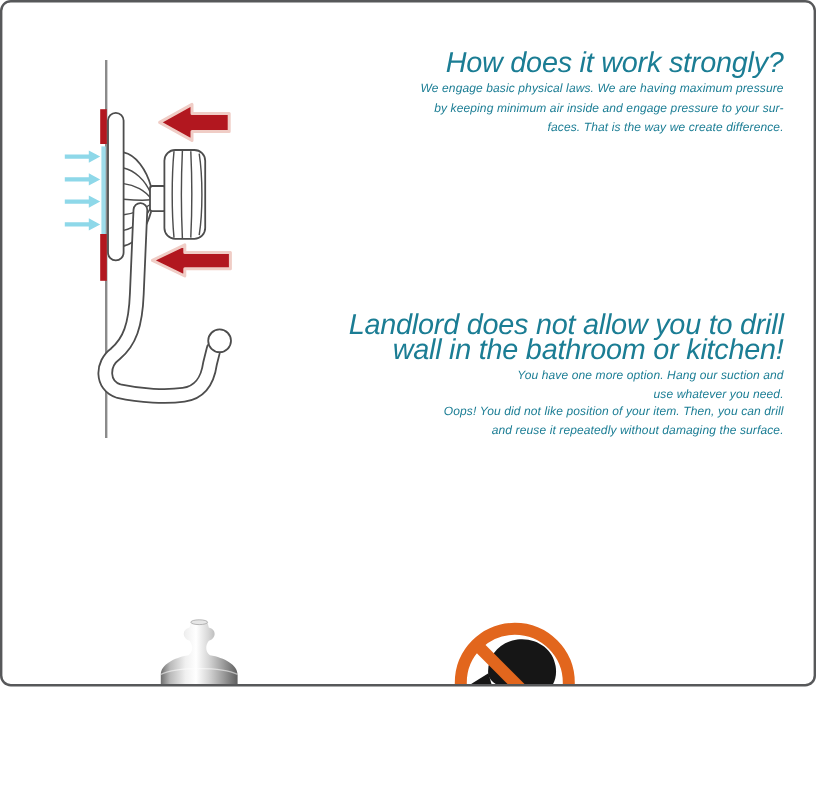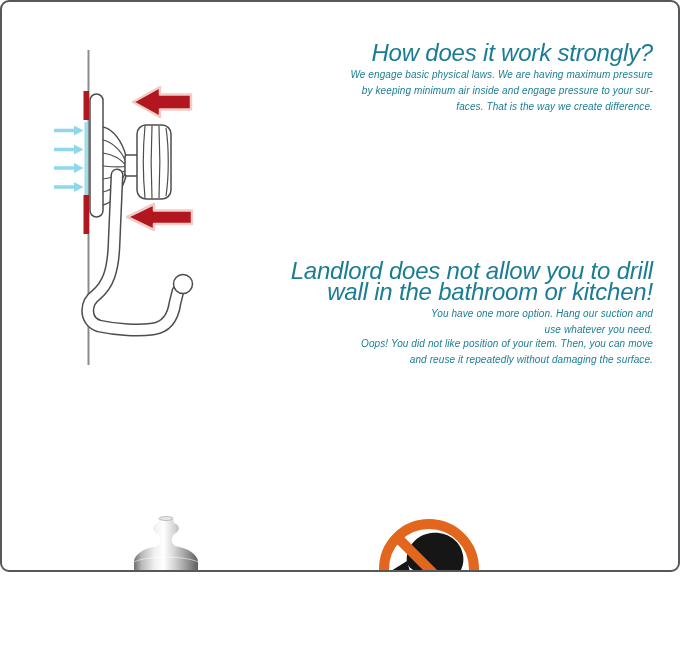--- a/index.html
+++ b/index.html
@@ -90,21 +90,21 @@
   </div>
   <div class="sec sec2">
   </div>
   <div class="sec sec3">
     <div class="sec-heading">Landlord does not allow you to drill
 wall in the bathroom or kitchen!</div>
     <div class="sec-body">You have one more option. Hang our suction and
 use whatever you need.</div>
   </div>
   <div class="sec sec4">
-    <div class="sec-body">Oops! You did not like position of your item. Then, you can move
+    <div class="sec-body">Oops! You did not like position of your item. Then, you can drill
 and reuse it repeatedly without damaging the surface.</div>
   </div>
 
   <svg class="weight" width="80" height="130" viewBox="0 0 80 130">
     <defs>
       <linearGradient id="metal" x1="0" y1="0" x2="1" y2="0">
         <stop offset="0" stop-color="#6e6e6e"></stop>
         <stop offset="0.12" stop-color="#b9b9b9"></stop>
         <stop offset="0.32" stop-color="#f0f0f0"></stop>
         <stop offset="0.46" stop-color="#ffffff"></stop>

